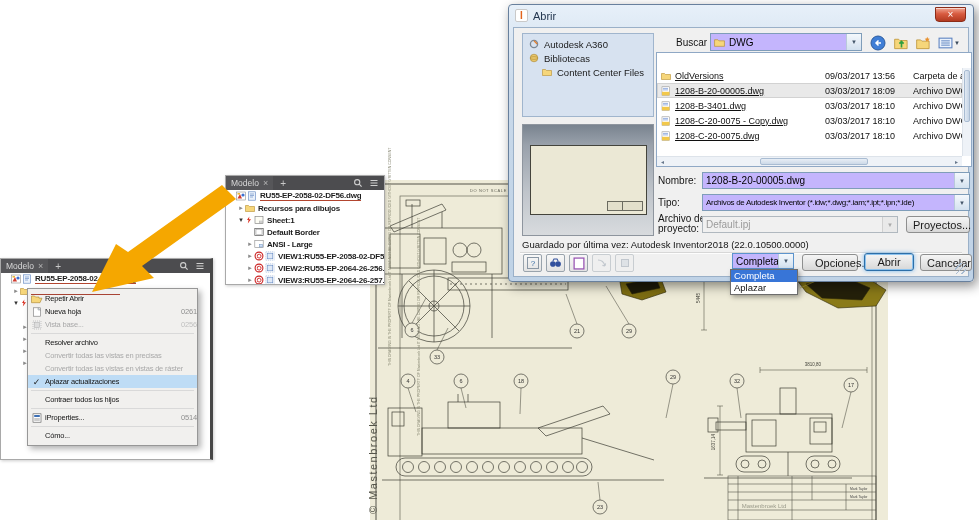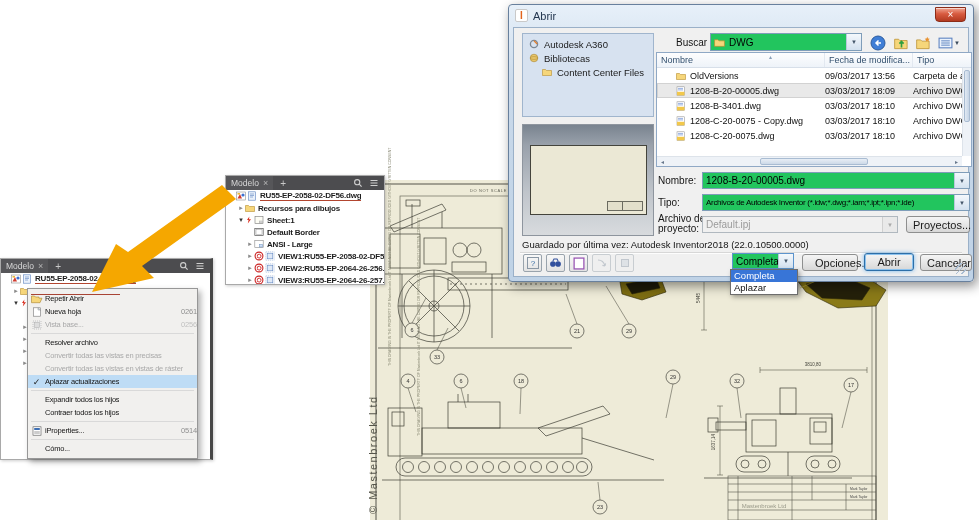--- a/index.html
+++ b/index.html
@@ -69,41 +69,41 @@
   .place{display:flex;align-items:center;height:14px;padding-left:6px;gap:4px;white-space:nowrap;}
   .place.indent{padding-left:19px;}
 
   .preview{left:8px;top:96px;width:132px;height:112px;border:1px solid #8e959e;
            background:linear-gradient(#79838f 0%,#99a1ab 18%,#c0c5cb 62%,#d8dbde 100%);}
   .pv-sheet{position:absolute;left:7px;top:20px;width:117px;height:70px;background:#ebe8d5;border:1px solid #44443c;}
   .pv-tb{position:absolute;right:3px;bottom:3px;width:36px;height:10px;border:1px solid #6b6b60;background:#e2dfcb;}
   .pv-tb i{position:absolute;left:40%;top:0;bottom:0;border-left:1px solid #6b6b60;}
 
   .lbl{font-size:10px;color:#151515;white-space:nowrap;}
-  .combo{background:#22c55e;border:1px solid #7f9db9;font-size:10px;display:flex;align-items:center;}
+  .combo{background:#c4b5fd;border:1px solid #7f9db9;font-size:10px;display:flex;align-items:center;}
   .combo .val{flex:1;padding-left:3px;white-space:nowrap;overflow:hidden;display:flex;align-items:center;gap:3px;}
   .combo .caret{width:15px;align-self:stretch;background:linear-gradient(#f4f8fc,#d3e1ef);border-left:1px solid #b9c9db;
                 display:flex;align-items:center;justify-content:center;font-size:6px;color:#44566a;flex:none;}
   .combo.dis{background:#f0f0f0;color:#9b9b9b;border-color:#b0b8bf;}
   .combo.dis .caret{background:#e9e9e9;color:#aaa;border-left-color:#d0d0d0;}
   .combo.small .val{font-size:8px;letter-spacing:-.3px;}
 
   .tbbtn{top:5px;width:20px;height:20px;display:flex;align-items:center;justify-content:center;}
   .tbbtn .caret2{font-size:6px;color:#3a4a5c;margin-left:1px;}
 
   .filelist{left:142px;top:24px;width:316px;height:115px;background:#fff;border:1px solid #8fa8c5;}
   .flhead{display:flex;height:15px;background:linear-gradient(#fdfdfe,#eef3f9);border-bottom:1px solid #d7dfe9;
           font-size:9px;color:#33506e;position:relative;}
   .hc{border-right:1px solid #e2e8f0;padding-left:4px;display:flex;align-items:center;white-space:nowrap;overflow:hidden;}
   .hc1{width:168px;} .hc2{width:88px;} .hc3{flex:1;border-right:none;}
   .sortc{position:absolute;left:112px;top:0;font-size:6px;color:#8aa0b8;}
   .flbody{position:absolute;left:0;right:9px;top:15px;bottom:10px;overflow:hidden;}
   .flrow{display:flex;height:15px;font-size:9px;align-items:center;color:#101010;white-space:nowrap;}
   .flrow.sel{background:#e9e9e9;box-shadow:inset 0 0 0 1px #d2d2d2;}
-  .c-name{width:168px;display:flex;align-items:center;gap:3px;padding-left:19px;overflow:hidden;flex:none;}
+  .c-name{width:168px;display:flex;align-items:center;gap:3px;padding-left:4px;overflow:hidden;flex:none;text-decoration:underline;}
   .c-date{width:88px;flex:none;overflow:hidden;}
   .c-type{flex:1;overflow:hidden;}
   .vsb{position:absolute;right:0;top:15px;bottom:10px;width:9px;background:#eef2f7;border-left:1px solid #dde3ea;}
   .vsb .thumb{position:absolute;left:1px;right:1px;top:2px;height:52px;background:linear-gradient(90deg,#e2eaf3,#c4d3e5);
               border:1px solid #a9bcd2;border-radius:2px;}
   .hsb{position:absolute;left:0;right:9px;bottom:0;height:10px;background:#eef2f7;border-top:1px solid #dde3ea;display:flex;align-items:center;}
   .hsb .ar{width:11px;font-size:6px;color:#68788c;text-align:center;}
   .hsb .track{flex:1;position:relative;height:100%;}
   .hsb .thumb{position:absolute;left:92px;width:108px;top:1px;bottom:1px;background:linear-gradient(#e8eef5,#ccd9e8);
               border:1px solid #a9bcd2;border-radius:2px;}
@@ -576,24 +576,20 @@
         </div>
         <div class="mitem hl">
           <span class="mic">
             <span>✓</span>
           </span>
           <span class="mlabel">Aplazar actualizaciones</span>
         </div>
         <div class="msep"></div>
         <div class="mitem">
           <span class="mic"></span>
-          <span class="mlabel">Expandir todos los hijos</span>
-        </div>
-        <div class="mitem">
-          <span class="mic"></span>
           <span class="mlabel">Contraer todos los hijos</span>
         </div>
         <div class="msep"></div>
         <div class="mitem">
           <span class="mic">
             <svg width="10" height="10" viewBox="0 0 10 10">
               <rect x="1" y="0.8" width="8" height="8.4" fill="#fff" stroke="#555" stroke-width="0.6"></rect>
               <rect x="2.2" y="2" width="5.6" height="2" fill="#3d6fb4"></rect>
               <rect x="2.2" y="5" width="5.6" height="3" fill="#ccc"></rect>
             </svg>
@@ -691,26 +687,20 @@
       </div>
       <div class="tbbtn" style="left:421px;width:28px;">
         <svg width="15" height="14" viewBox="0 0 14 13">
             <rect x="1" y="2" width="12" height="9" fill="#eaf2fc" stroke="#5d83c0"></rect>
             <path d="M3 4.5 h8 M3 6.5 h8 M3 8.5 h8" stroke="#5d83c0" stroke-width="0.9"></path>
           </svg>
         <span class="caret2">▼</span>
       </div>
 
       <div class="filelist">
-        <div class="flhead">
-          <span class="hc hc1">Nombre</span>
-          <span class="hc hc2">Fecha de modifica...</span>
-          <span class="hc hc3">Tipo</span>
-          <span class="sortc">▴</span>
-        </div>
         <div class="flbody" id="flbody">
             <div class="flrow">
               <span class="c-name">
                 <span class="icn">
                   <svg width="10" height="10" viewBox="0 0 10 10">
                     <path d="M0.5 2.5 L3.5 2.5 L4.5 3.5 L9.5 3.5 L9.5 8.5 L0.5 8.5 Z" fill="#f6d67a" stroke="#b98f2f" stroke-width="0.6"></path>
                   </svg>
                 </span>
                 <span>OldVersions</span>
               </span>

